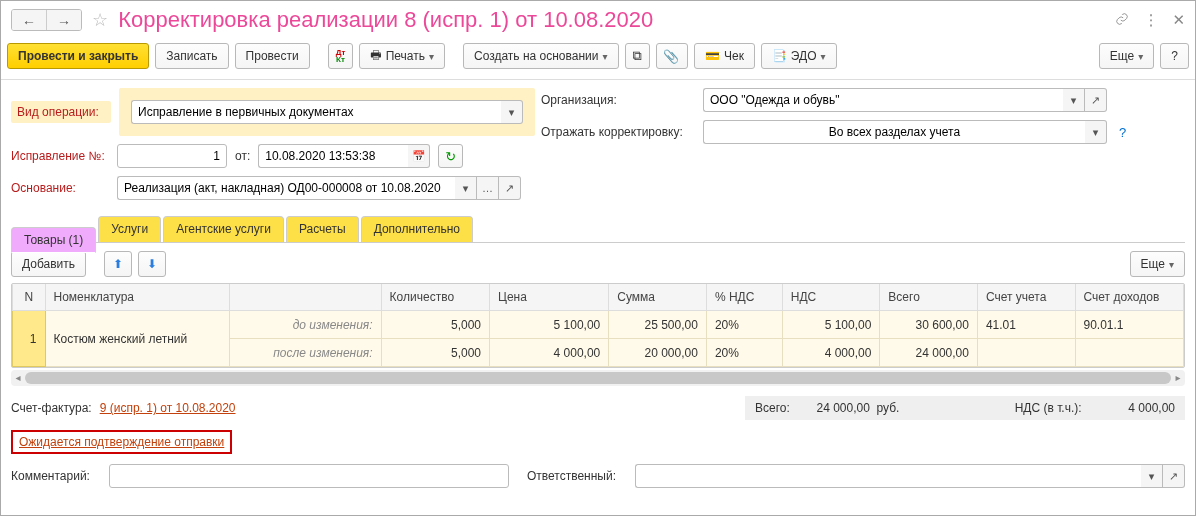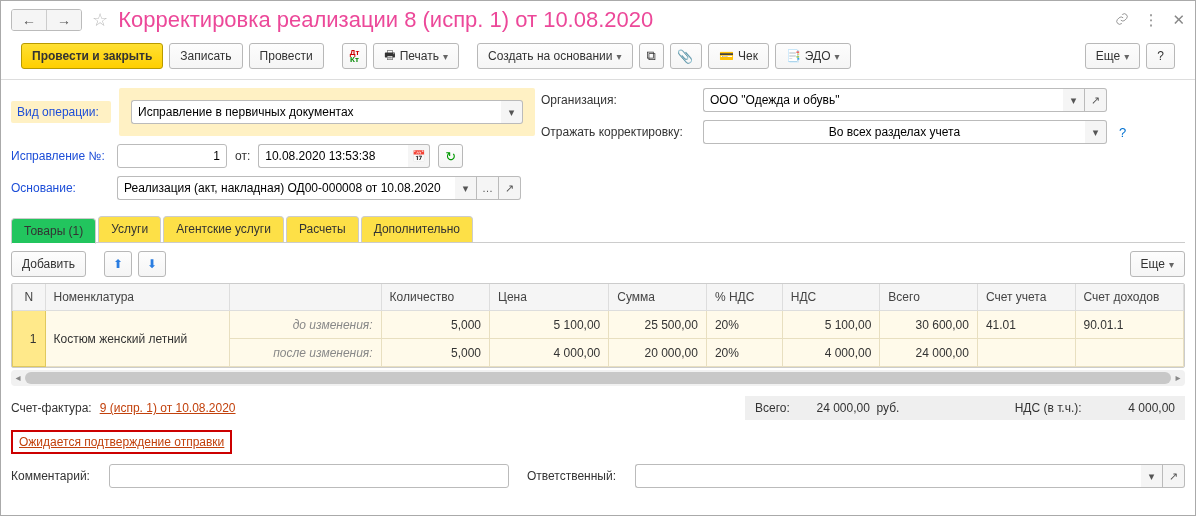--- a/index.html
+++ b/index.html
@@ -32,21 +32,21 @@
       color:#555;
     }
     .nav-btn:last-child{border-right:none;}
     .star { color: #bbb; font-size: 18px; margin: 0 4px; }
     .title { font-size: 22px; font-weight: 400; color: #ec4899; }
     .title-right { margin-left: auto; display: flex; gap: 14px; color: #888; align-items: center;}
     .title-right span { cursor: pointer; font-size: 15px;}
     .toolbar {
       display: flex;
       align-items: center;
-      padding: 4px 20px 10px;
+      padding: 4px 6px 10px;
       gap: 6px;
       border-bottom: 1px solid #ddd;
     }
     .btn {
       background: linear-gradient(#fdfdfd,#f5f5f5);
       border: 1px solid #b8b8b8;
       border-radius: 3px;
       padding: 4px 10px;
       font-size: 12px;
       cursor: pointer;
@@ -60,21 +60,21 @@
       background: linear-gradient(#ffe033, #ffcf00);
       border: 1px solid #b89a00;
       font-weight: bold;
       color: #333;
     }
     .btn-icon { padding: 4px 7px; font-size:13px;}
     .dropdown-carat::after { content: " ▾"; font-size: 10px; color: #666; }
     .spacer { flex: 1; }
     .form-area { padding: 8px 10px 4px; }
     .form-row { display: flex; align-items: center; margin-bottom: 8px; gap: 8px; }
-    .form-label { min-width: 98px; color: #1d4ed8; }
+    .form-label { min-width: 98px; color: #b91c1c; }
     .form-label-wide { min-width: 154px; color:#333;}
     .hl-label { background: #fff1c4; padding: 4px 6px; border-radius: 2px; min-width: 100px; }
     .hl-field { background: #fff1c4; padding: 12px; border-radius: 2px; display:inline-flex; align-items:center;}
     .text-input {
       border: 1px solid #bbb;
       border-radius: 3px;
       padding: 3px 6px;
       font-size: 12px;
       background: #fff;
       height: 24px;
@@ -104,23 +104,23 @@
       border: 1px solid #ccc;
       border-bottom: none;
       background: #fde047;
       margin-right: 2px;
       border-radius: 4px 4px 0 0;
       cursor: pointer;
       position: relative;
       font-size:12px;
     }
     .tab.active {
-      background: #22c55e;
+      background: #f0abfc;
       border-bottom: 1px solid #fff;
-      top: 2px;
+      top: 11px;
     }
     .subtoolbar {
       display: flex;
       padding: 8px 10px 6px;
       align-items: center;
       gap: 6px;
     }
     .arrow-btn { width: 28px; justify-content:center;}
     .table-wrap { margin: 0 10px; border: 1px solid #ccc; border-radius:2px; overflow:hidden;}
     table { border-collapse: collapse; width: 100%; font-size:12px;}

